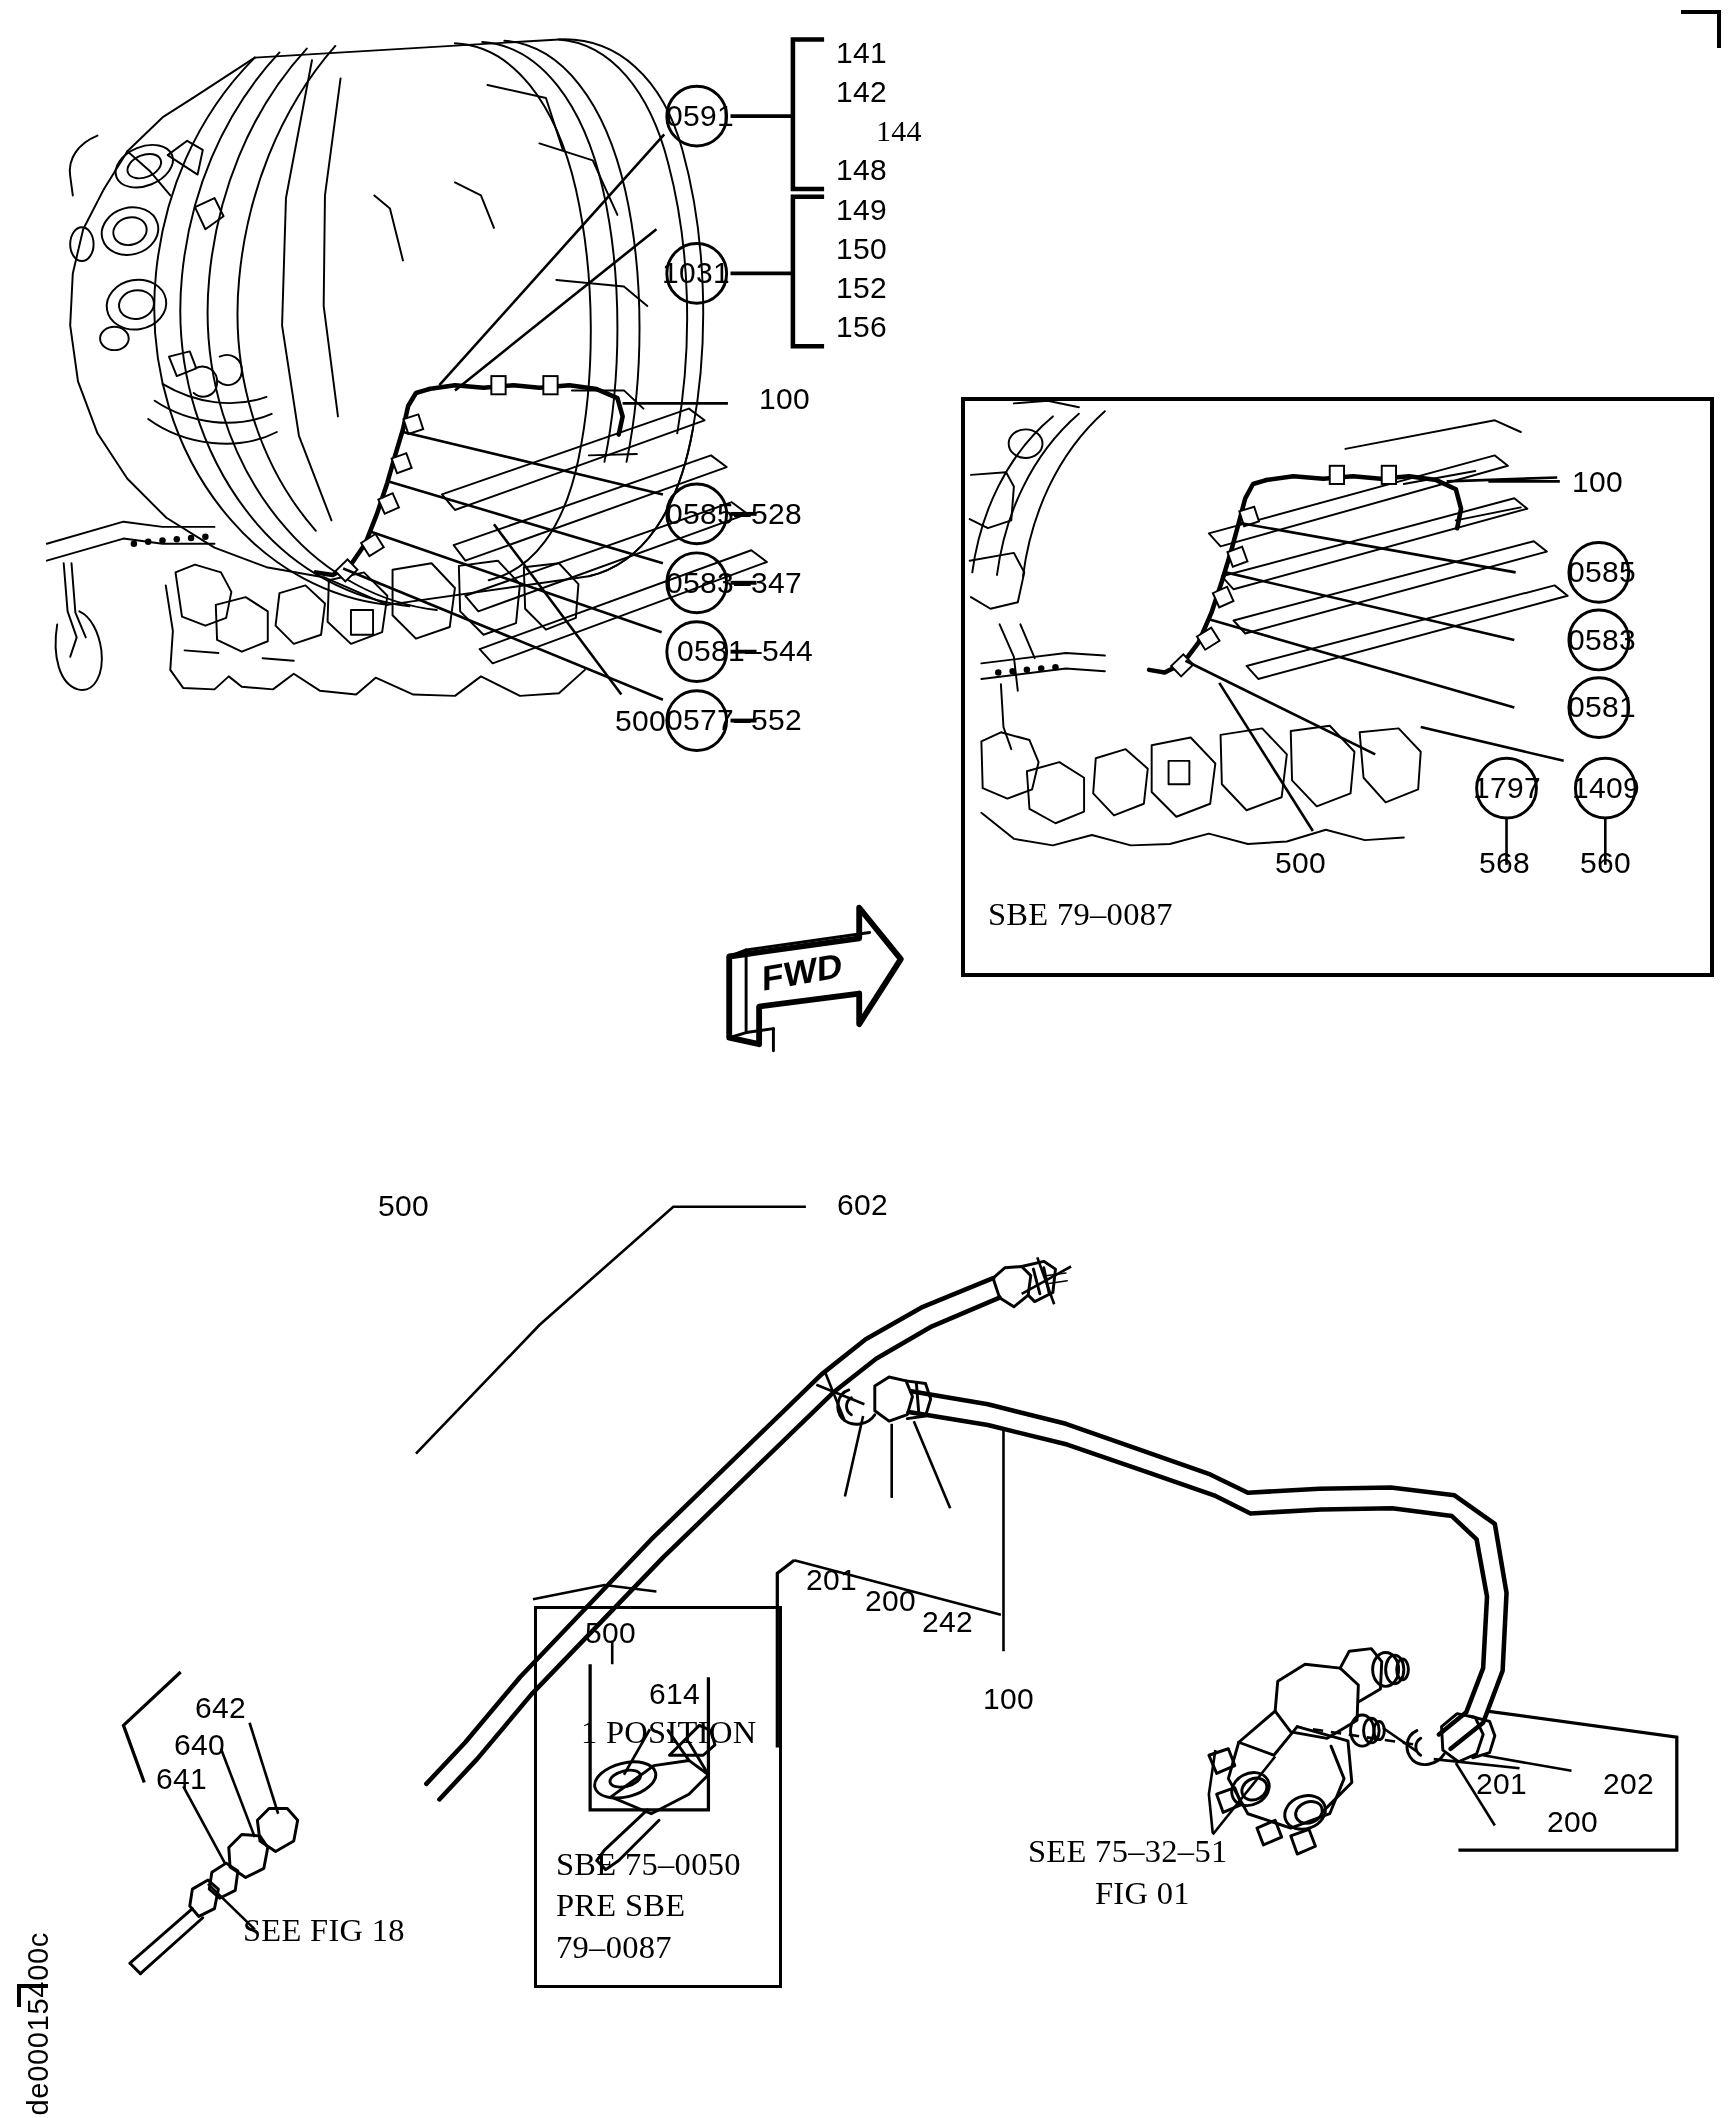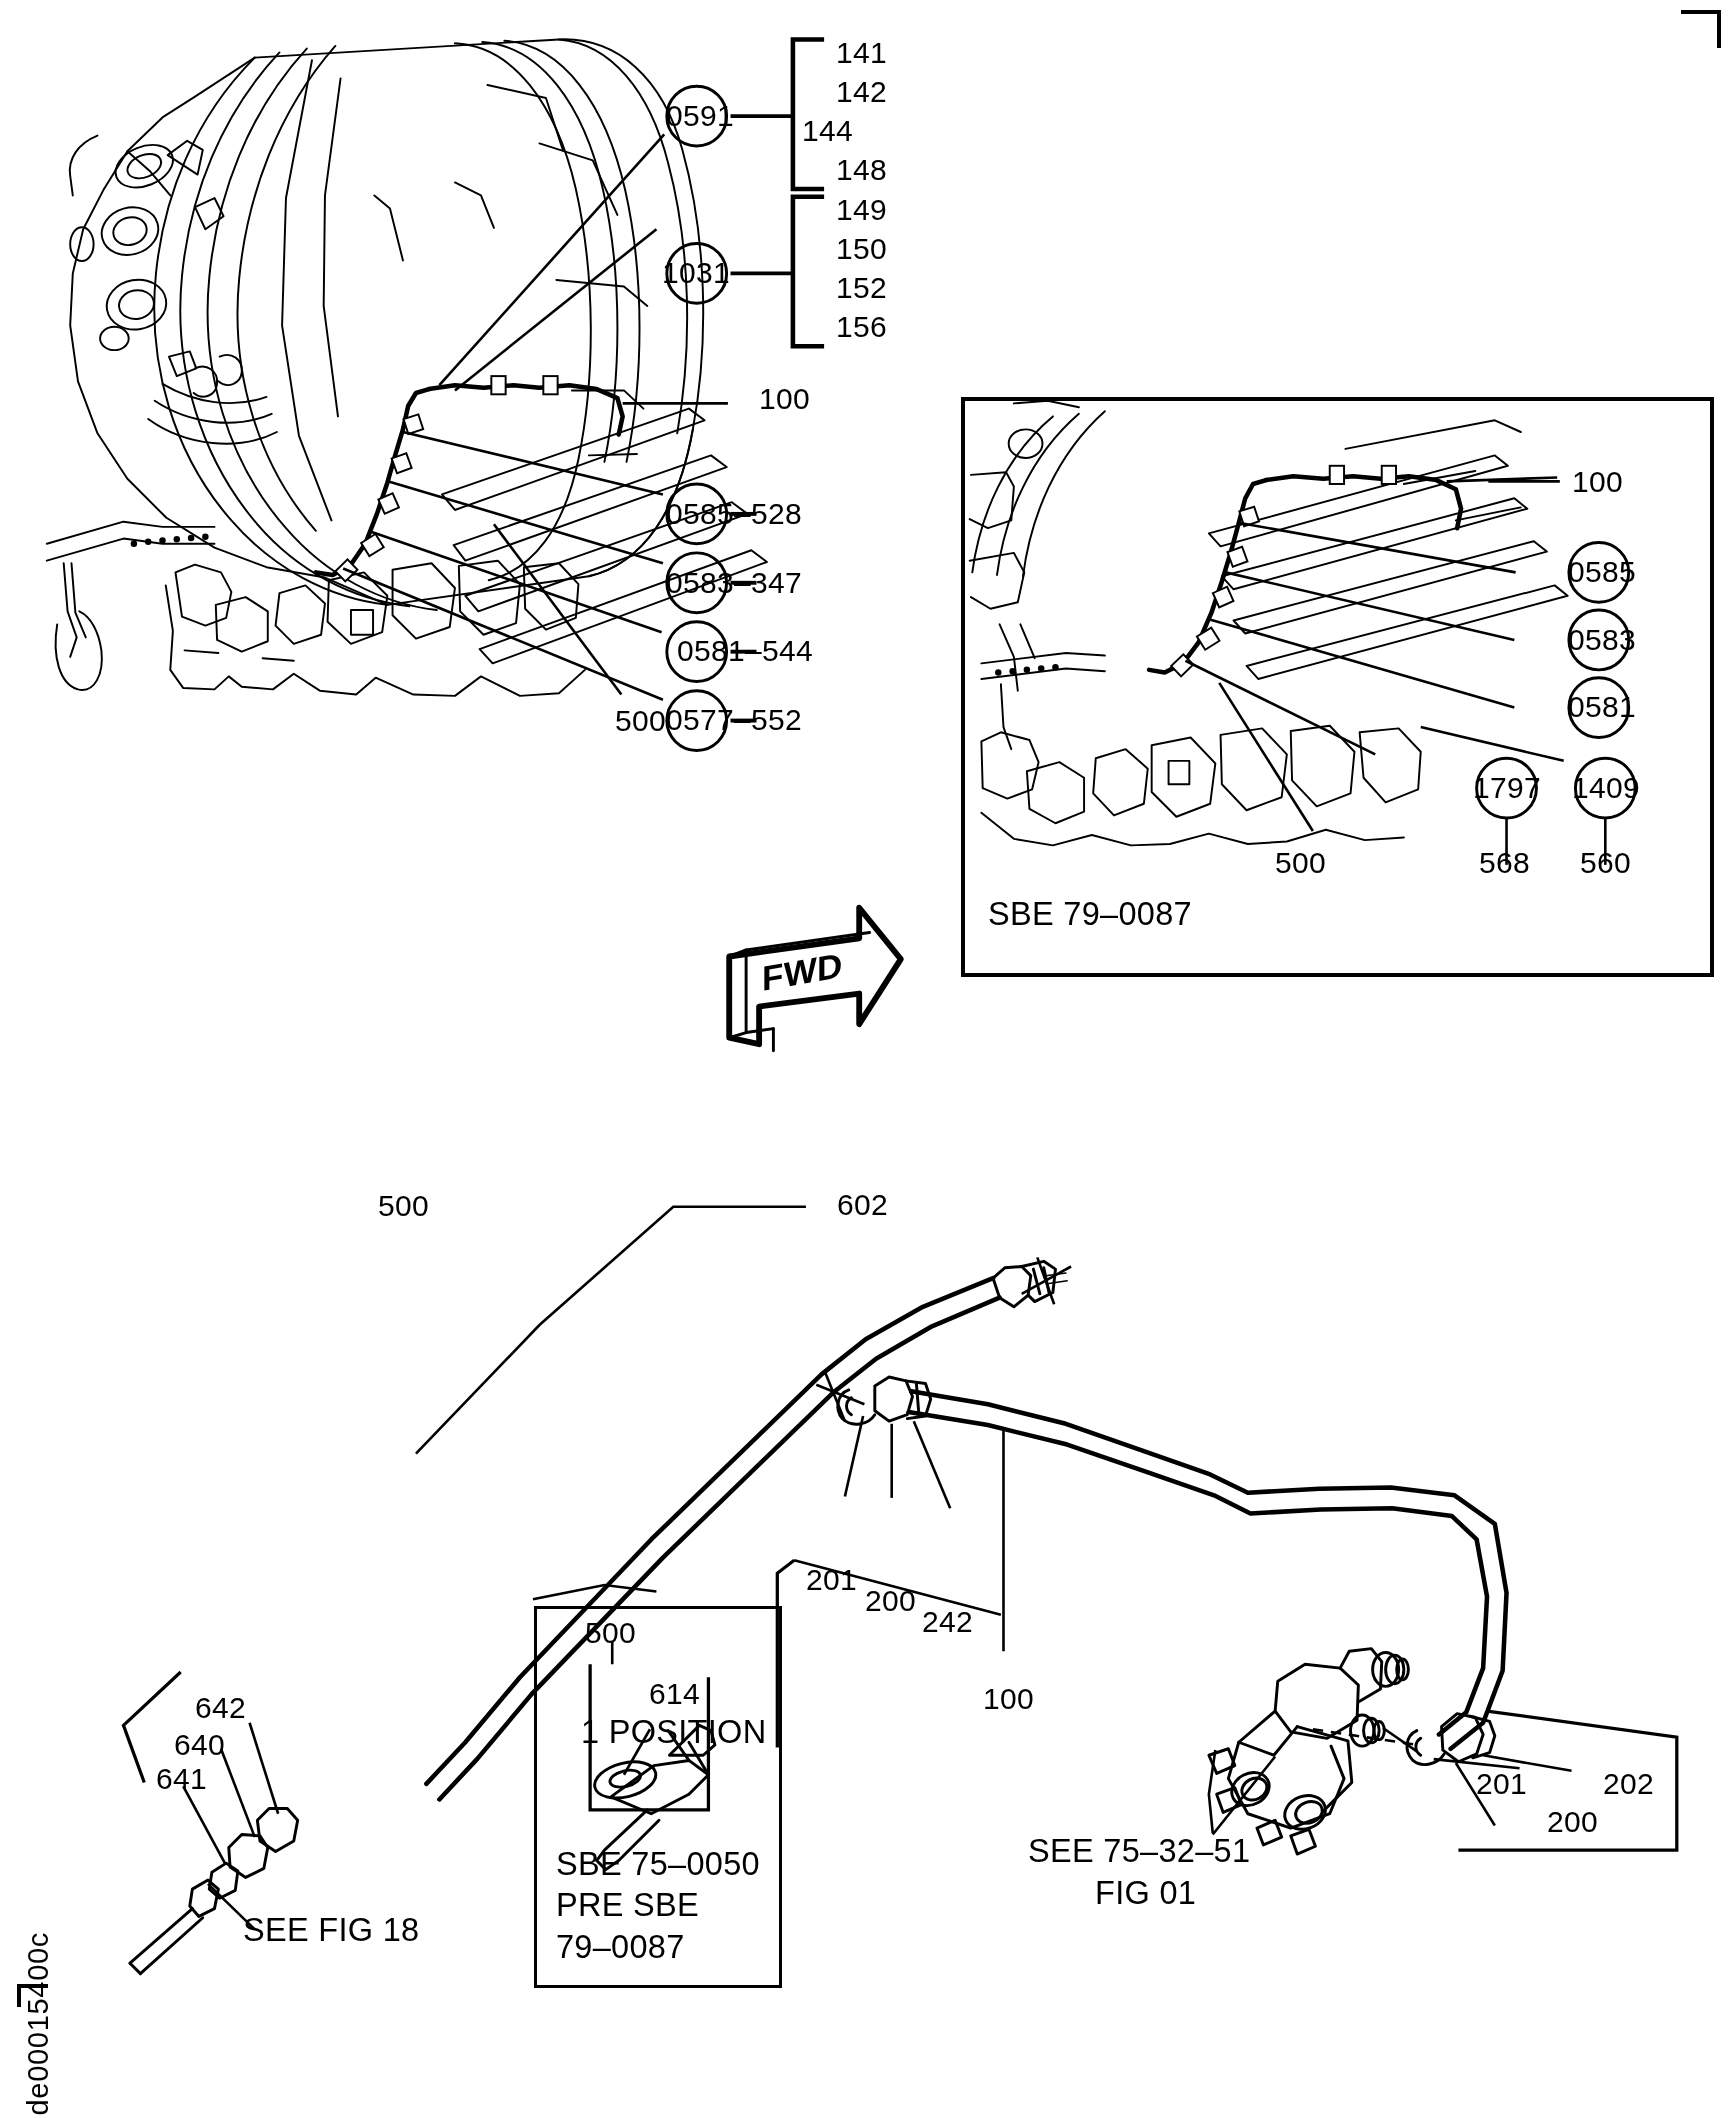--- a/index.html
+++ b/index.html
@@ -16,21 +16,21 @@
     overflow:hidden;
   }
   .lbl{
     position:absolute;
     font-family:"Liberation Sans", sans-serif;
     font-size:30px;
     line-height:1;
     white-space:nowrap;
     letter-spacing:0.3px;
   }
-  .lbl.big{font-size:32.5px;}
+  .lbl.big{font-size:32.5px;font-family:Liberation Serif, serif;}
   svg.ov{
     position:absolute;
     left:0;top:0;
     width:1734px;height:2119px;
     pointer-events:none;
   }
   .corner{
     position:absolute;
     border-top:4.6px solid #000;
     border-right:4.6px solid #000;
@@ -438,21 +438,21 @@
   <div class="lbl" style="left:662px;top:258px;">1031</div>
   <div class="lbl" style="left:759px;top:384px;">100</div>
   <div class="lbl" style="left:666px;top:499px;">0585–528</div>
   <div class="lbl" style="left:666px;top:568px;">0583–347</div>
   <div class="lbl" style="left:666px;top:636px;padding-left:11px;">0581–544</div>
   <div class="lbl" style="left:666px;top:705px;">0577–552</div>
   <div class="lbl" style="left:615px;top:706px;">500</div>
 
   <div class="lbl" style="left:836px;top:38px;">141</div>
   <div class="lbl" style="left:836px;top:77px;">142</div>
-  <div class="lbl" style="left:802px;top:116px;">144</div>
+  <div class="lbl" style="left:876px;top:116px;font-family:Liberation Serif, serif;">144</div>
   <div class="lbl" style="left:836px;top:155px;">148</div>
 
   <div class="lbl" style="left:836px;top:195px;">149</div>
   <div class="lbl" style="left:836px;top:234px;">150</div>
   <div class="lbl" style="left:836px;top:273px;">152</div>
   <div class="lbl" style="left:836px;top:312px;">156</div>
 
   <div class="box" style="left:961px;top:397px;width:745px;height:572px;"></div>
 
   <div class="lbl" style="left:1572px;top:467px;">100</div>

